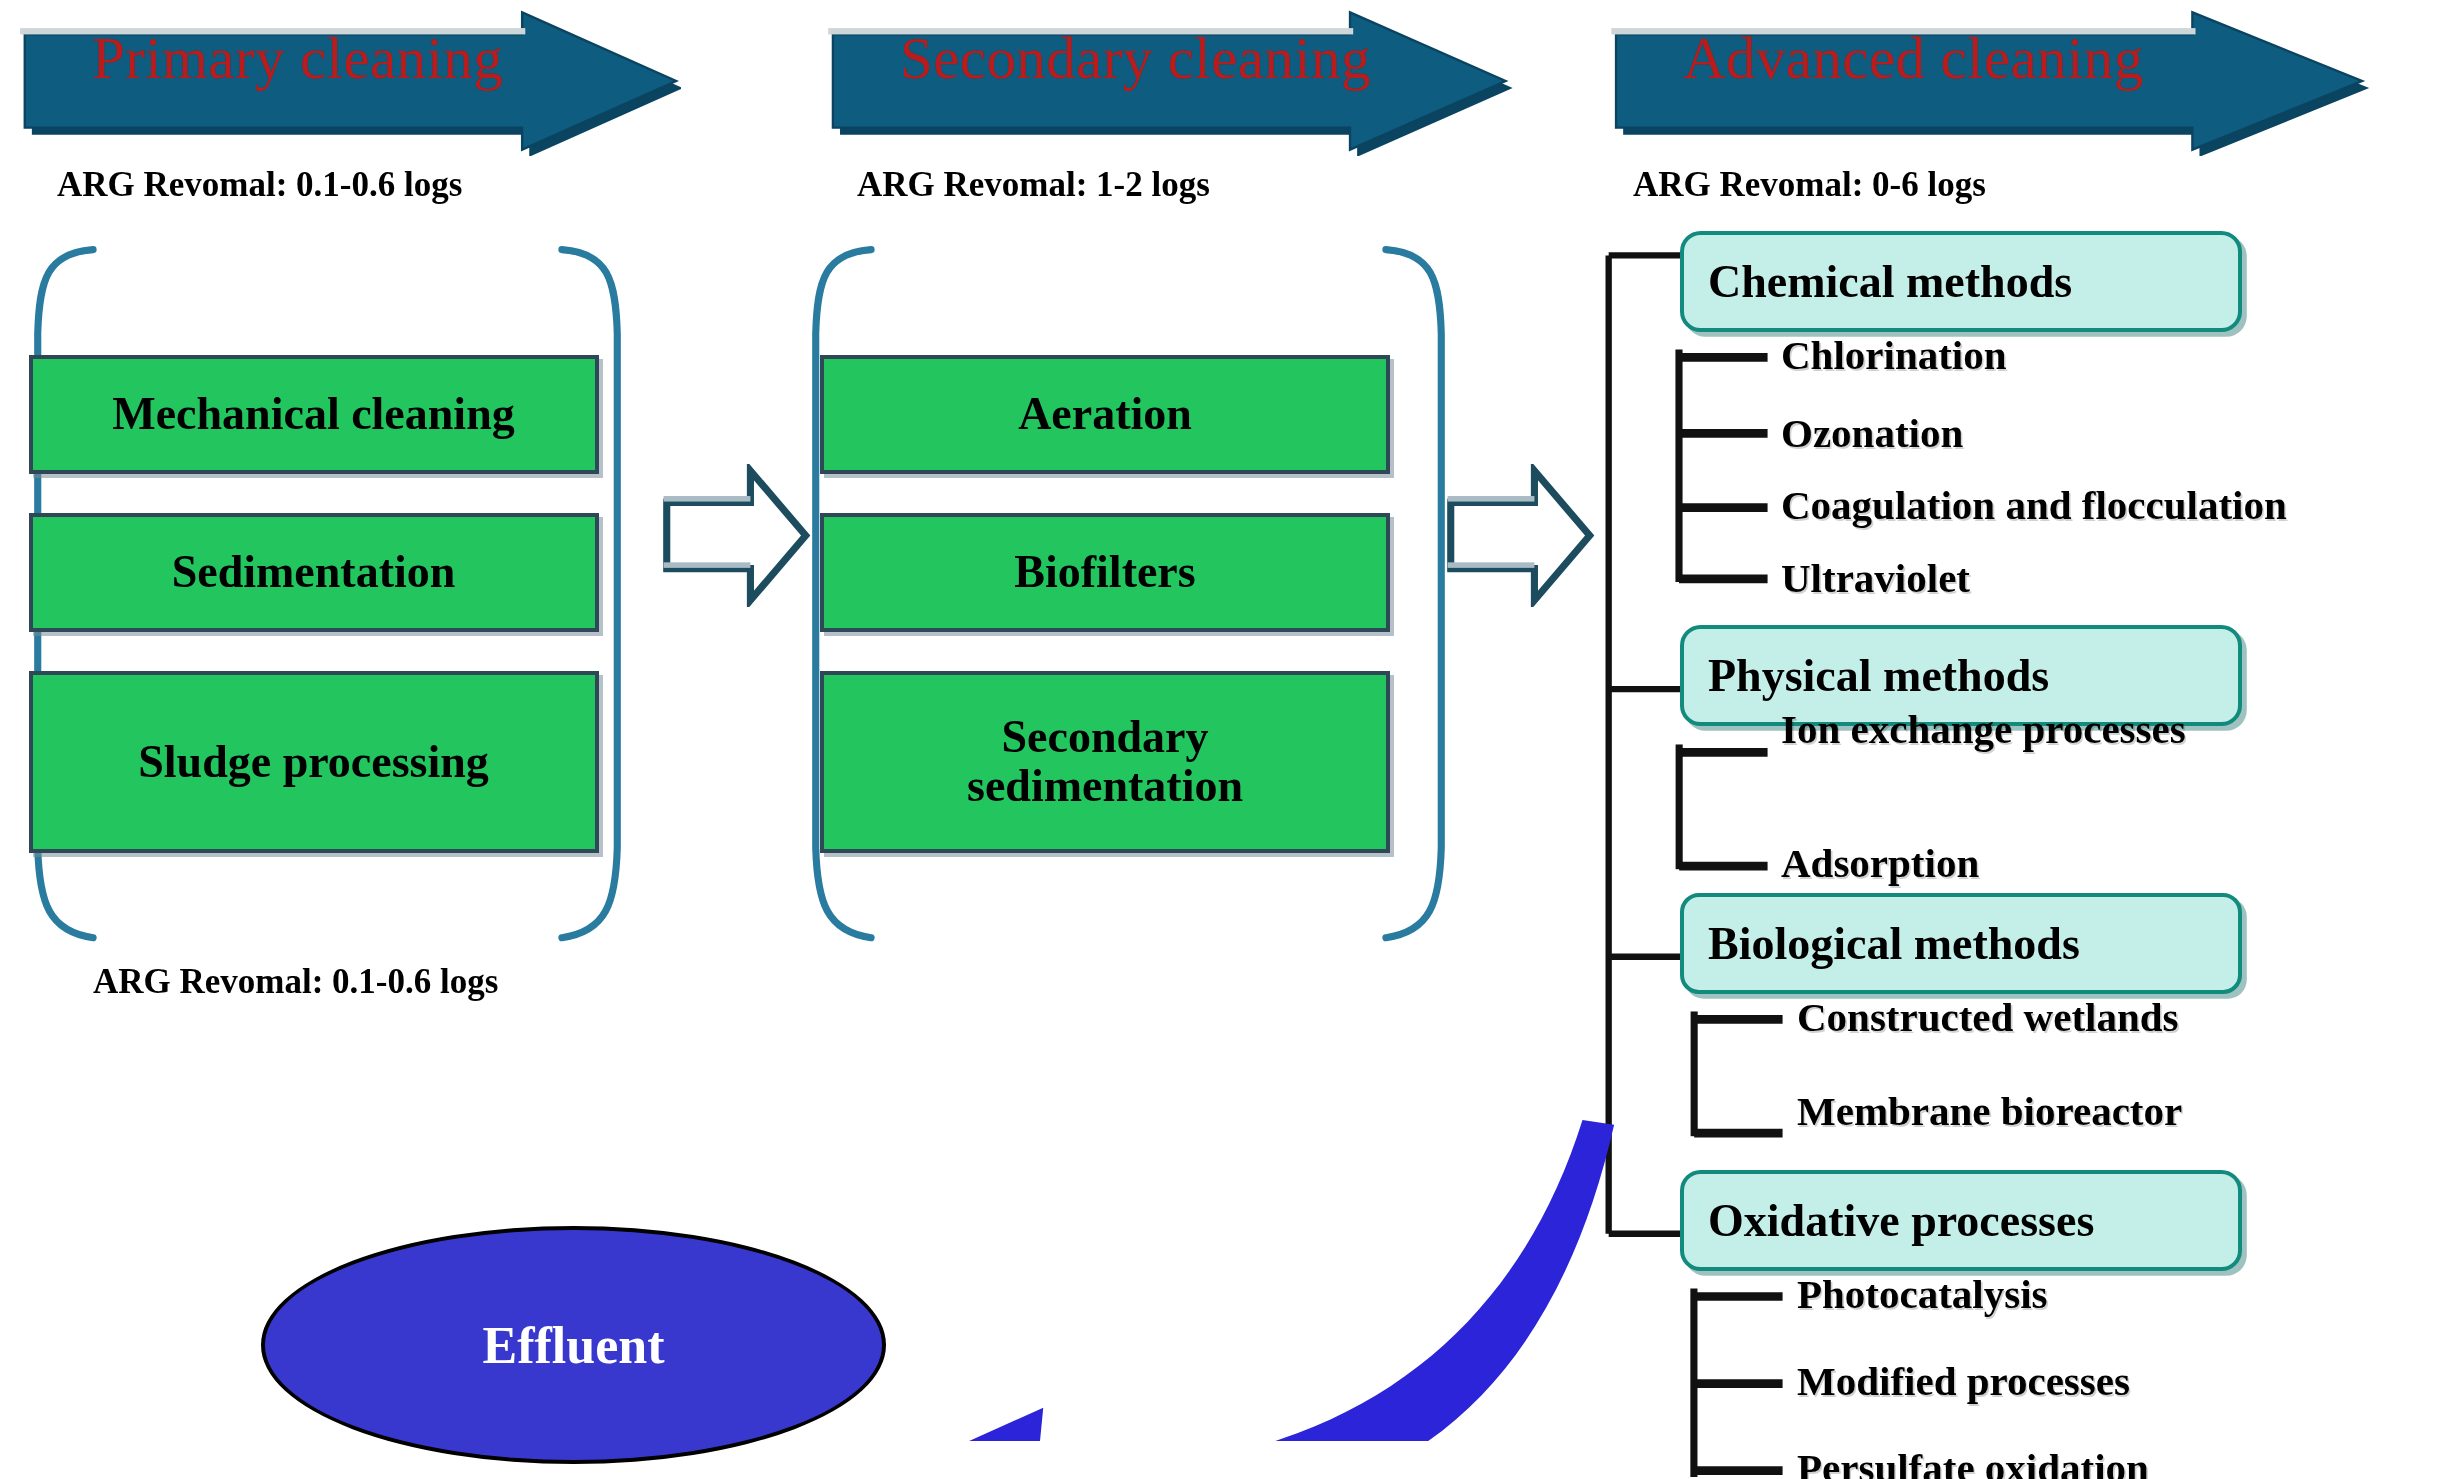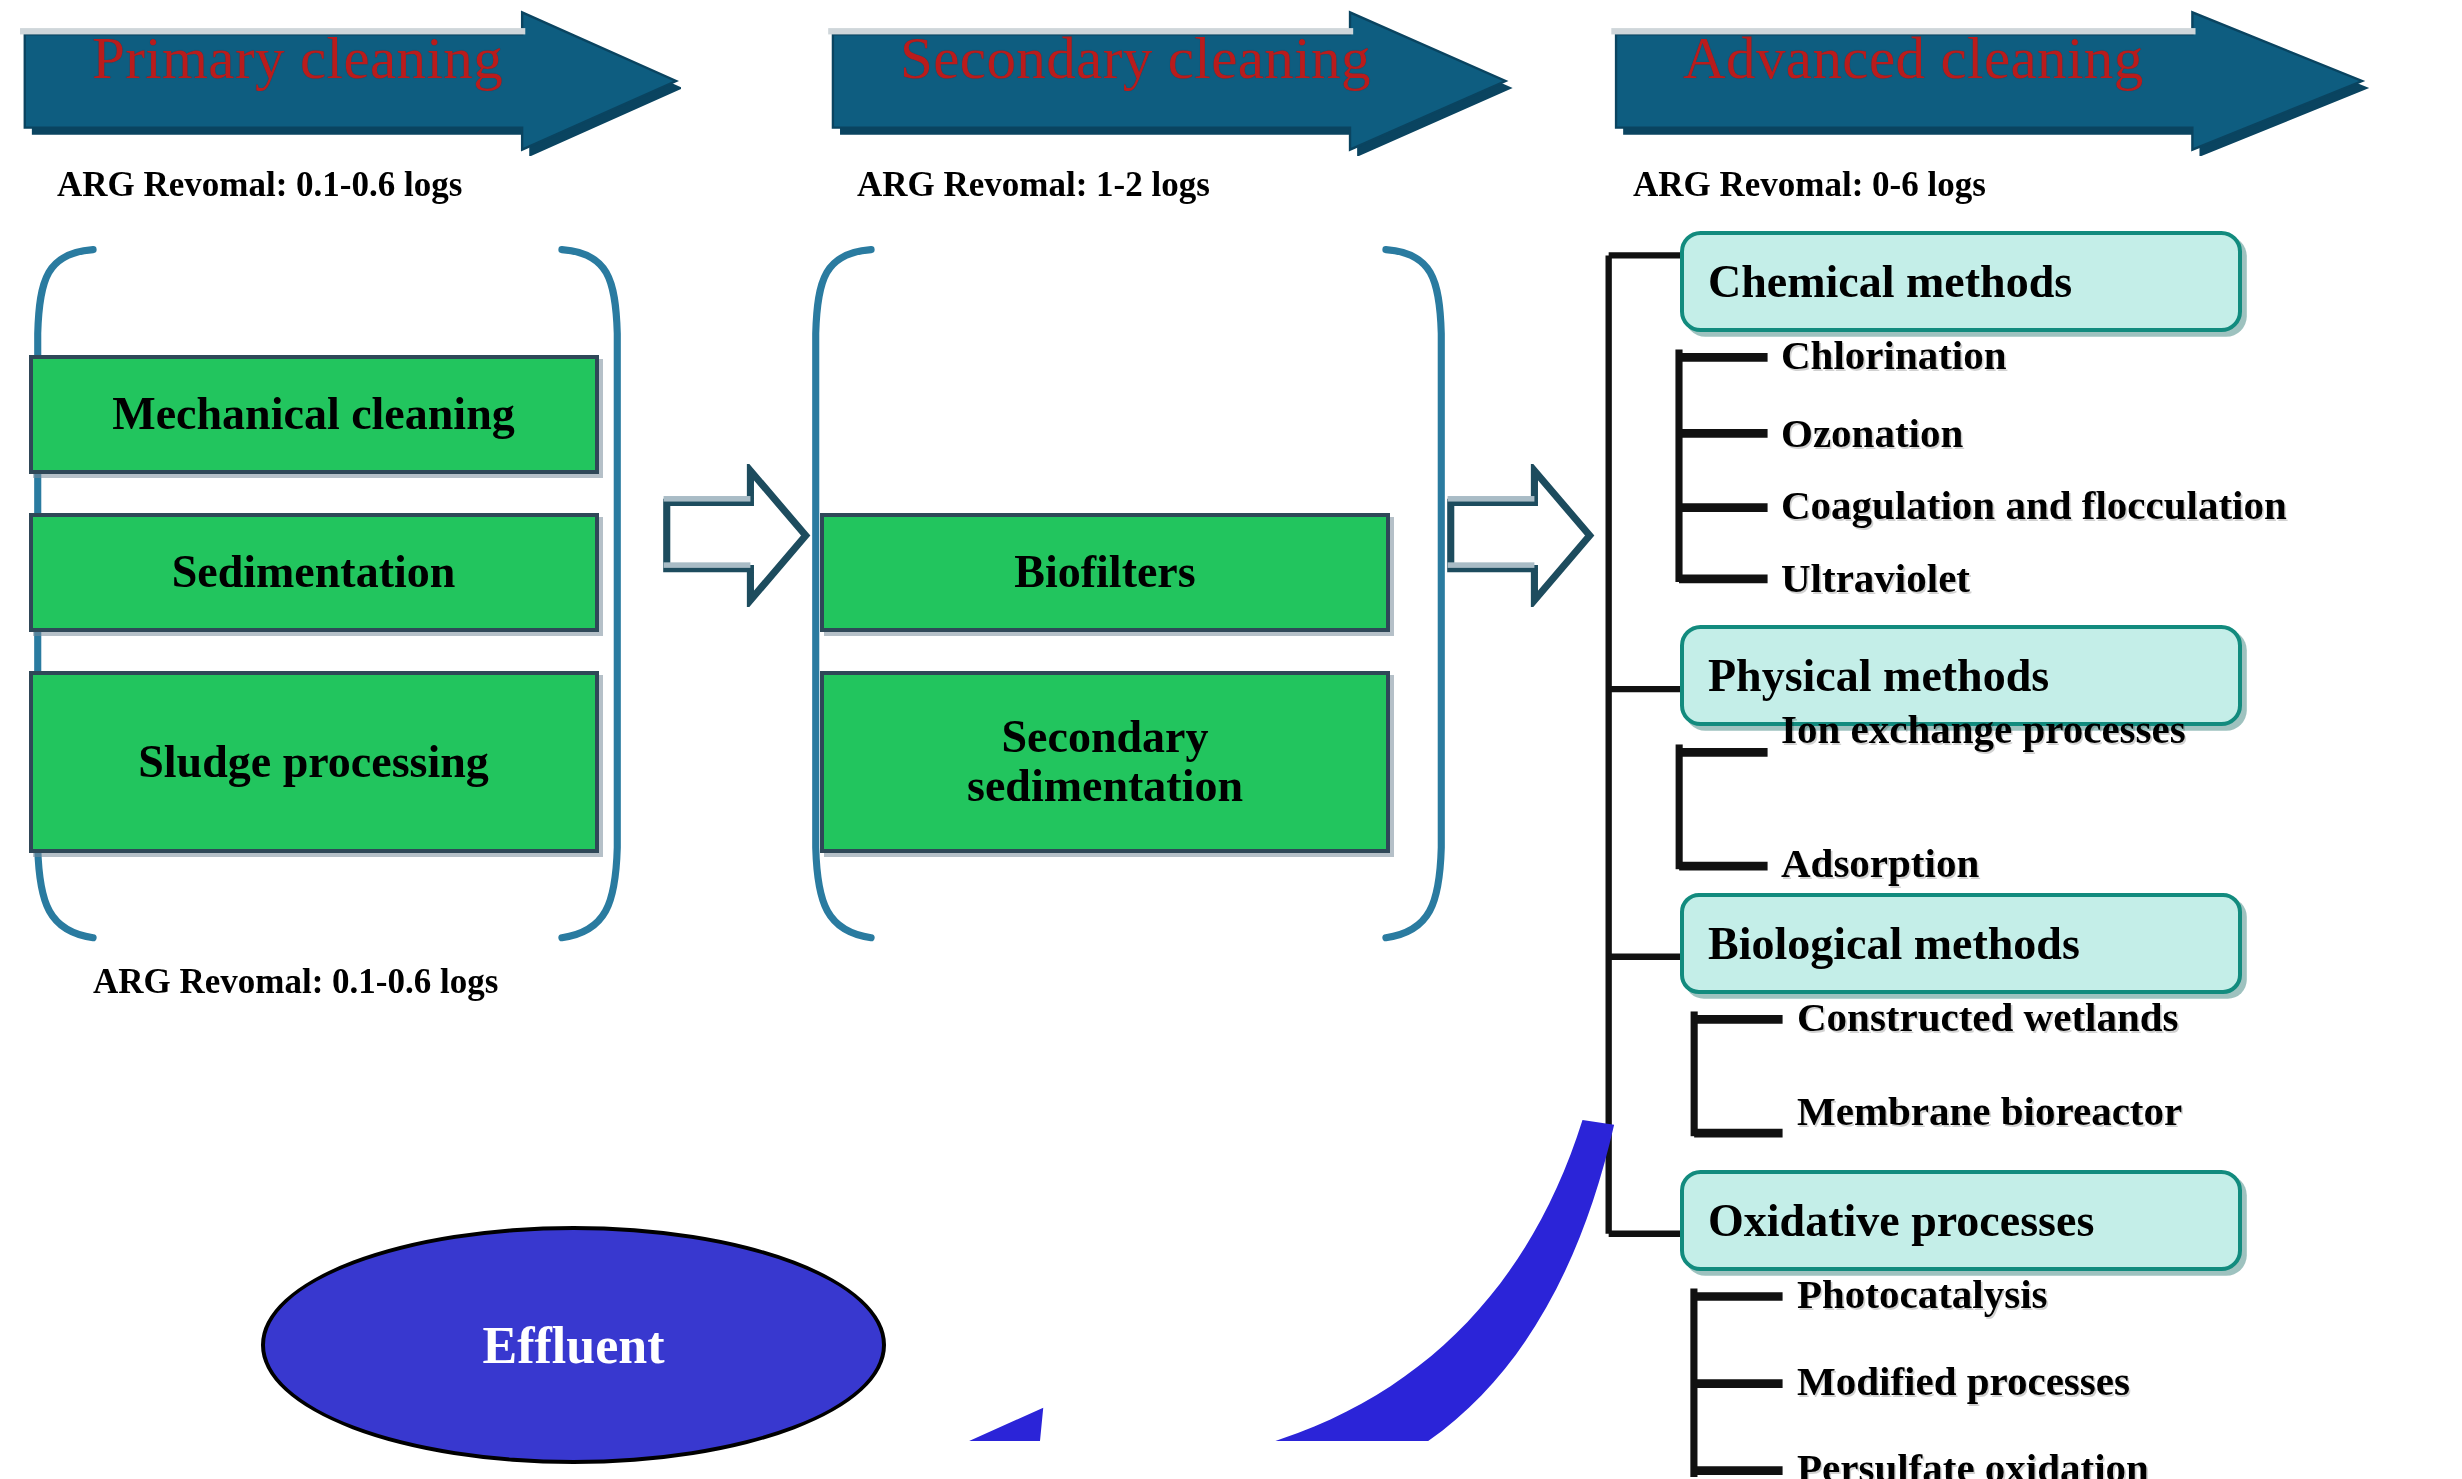--- a/index.html
+++ b/index.html
@@ -100,20 +100,23 @@
     <rect x="2" y="124" width="110" height="7" fill="#a9bcc6"></rect>
   </svg>
 
   <svg class="brk" style="left:792px;top:238px;width:87px;height:713px;" viewBox="0 0 110 900" width="87" height="713">
     <path d="M100,14 C42,18 32,52 30,120 L30,770 C32,840 44,876 100,884" fill="none" stroke="#2a7ba0" stroke-width="9" stroke-linecap="round"></path>
   </svg>
   <svg class="brk" style="left:1378px;top:238px;width:87px;height:713px;" viewBox="0 0 110 900" width="87" height="713">
     <path d="M10,14 C68,18 78,52 80,120 L80,770 C78,840 66,876 10,884" fill="none" stroke="#2a7ba0" stroke-width="9" stroke-linecap="round"></path>
   </svg>
 
+  <div class="pbox" style="left:820px;top:355px;width:570px;height:119px;">
+    <span>Aeration</span>
+  </div>
   <div class="pbox" style="left:820px;top:513px;width:570px;height:119px;">
     <span>Biofilters</span>
   </div>
   <div class="pbox" style="left:820px;top:671px;width:570px;height:182px;padding:0 55px;">
     <span>Secondary sedimentation</span>
   </div>
 
   <svg class="chev" style="left:1446px;top:464px;width:150px;height:143px;" viewBox="0 0 190 180" width="150" height="143">
     <polygon points="6,48 112,48 112,8 182,90 112,172 112,132 6,132" fill="#ffffff" stroke="#1d4c5e" stroke-width="9" stroke-linejoin="miter"></polygon>
     <rect x="2" y="40" width="110" height="7" fill="#a9bcc6"></rect>

